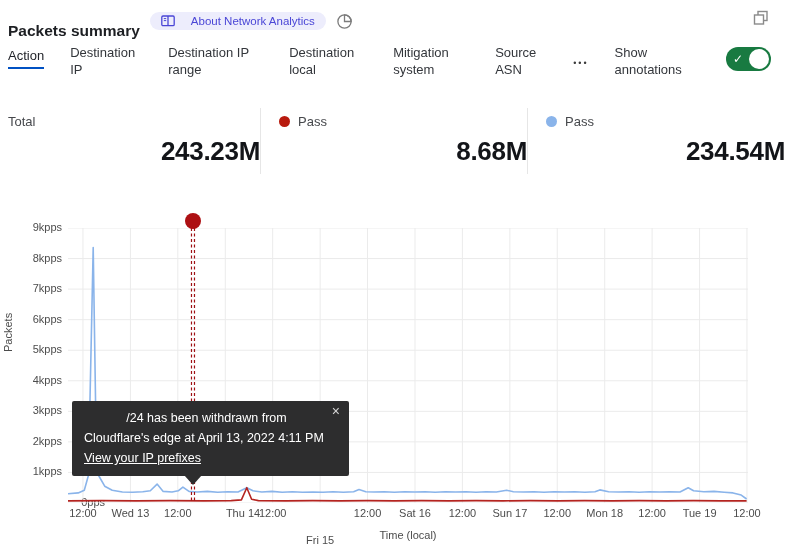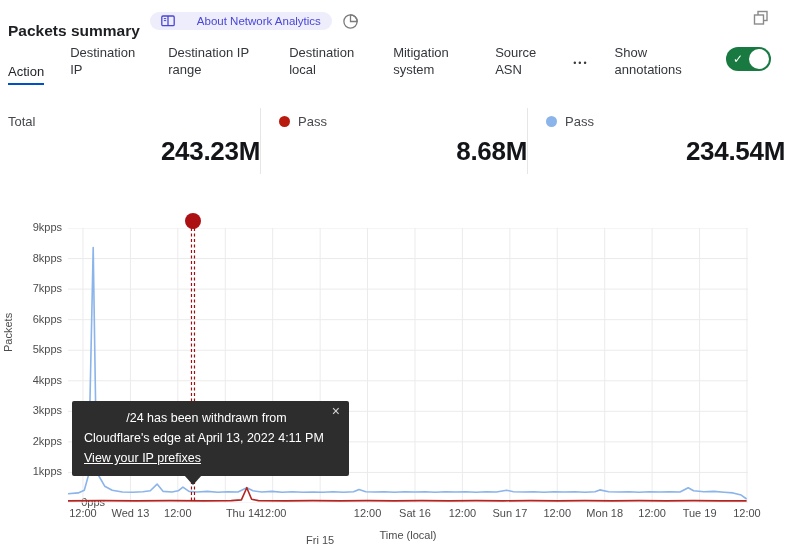--- a/index.html
+++ b/index.html
@@ -3,30 +3,30 @@
 <meta charset="utf-8">
 <style>
   * { margin:0; padding:0; box-sizing:border-box; }
   html,body { background:#fff; }
   .page { position:relative; width:785px; height:555px; background:#fff;
           font-family:"Liberation Sans","DejaVu Sans",sans-serif; color:#222; overflow:hidden; }
 
   
   .hdr { position:absolute; top:8px; left:8px; right:8px; height:26px; display:flex; align-items:center; }
   .title { font-size:15.5px; font-weight:bold; color:#1d1f23;margin-top:19px; }
-  .badge { display:flex; align-items:center; gap:22px; margin-left:10px; background:#ededfc; color:#4a46d6;
+  .badge { display:flex; align-items:center; gap:16px; margin-left:10px; background:#ededfc; color:#4a46d6;
            border-radius:12px; padding:3px 11px; font-size:11.5px; }
   .time-icon { margin-left:10px; display:flex; }
   .popout { position:absolute; right:8px; top:2px; cursor:pointer; }
 
   
   .tabs { position:absolute; top:44px; left:8px; right:0; height:48px; display:flex;
           align-items:flex-start; gap:26px; font-size:13px; color:#33363b; line-height:17px; }
   .tab { cursor:pointer; }
-  .tab.sel { margin-top:19px; border-bottom:2.5px solid #0051c3; padding-bottom:3px; color:#22242a; }
+  .tab.sel { margin-top:3px; border-bottom:2.5px solid #0051c3; padding-bottom:3px; color:#22242a; }
   .tab.w72{width:72px} .tab.w95{width:95px} .tab.w78{width:78px} .tab.w76{width:76px} .tab.w52{width:52px}
   .more { margin-top:11px; font-size:9px; letter-spacing:2px; color:#3c3c3c; cursor:pointer; }
   .annot-lbl { width:84px; cursor:default; }
   .toggle { margin-left:auto; margin-right:14px; margin-top:3px; position:relative;
             width:45px; height:24px; border-radius:12px; background:#187a41; cursor:pointer; flex:none; }
   .toggle .knob { position:absolute; right:2px; top:2px; width:20px; height:20px; border-radius:50%; background:#fff; }
   .toggle .chk { position:absolute; left:7px; top:4px; color:#fff; font-size:12px; font-weight:bold; }
 
   
   .stats { position:absolute; top:108px; left:0; width:785px; height:66px; display:flex; }

